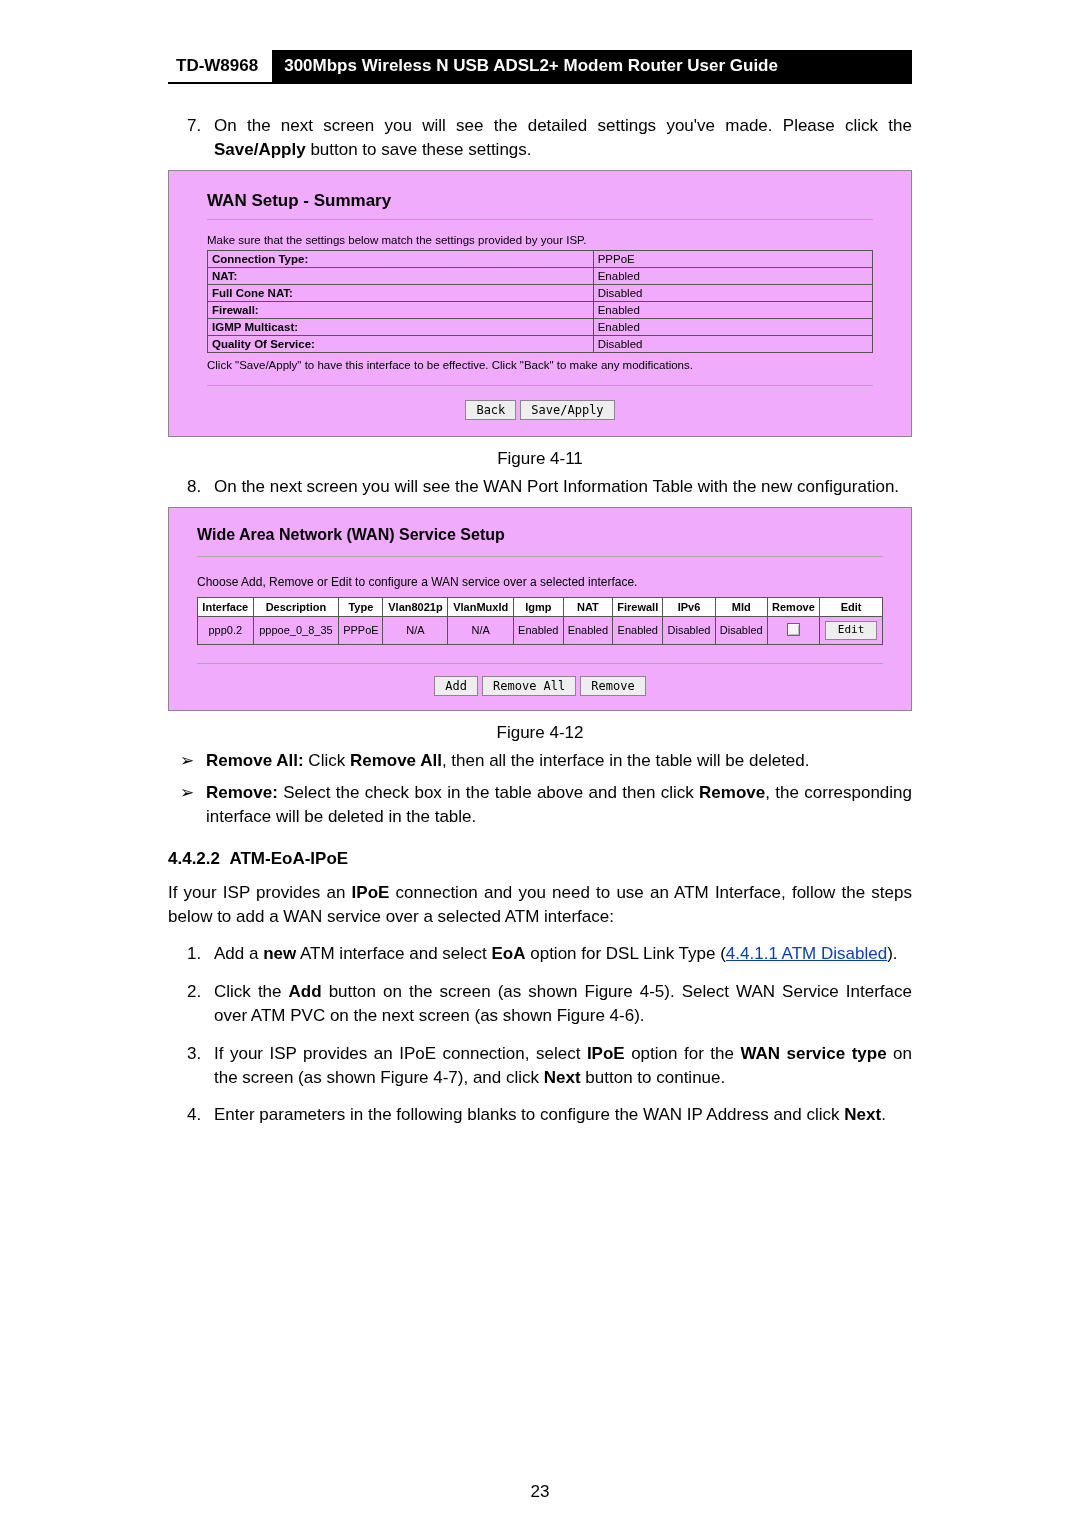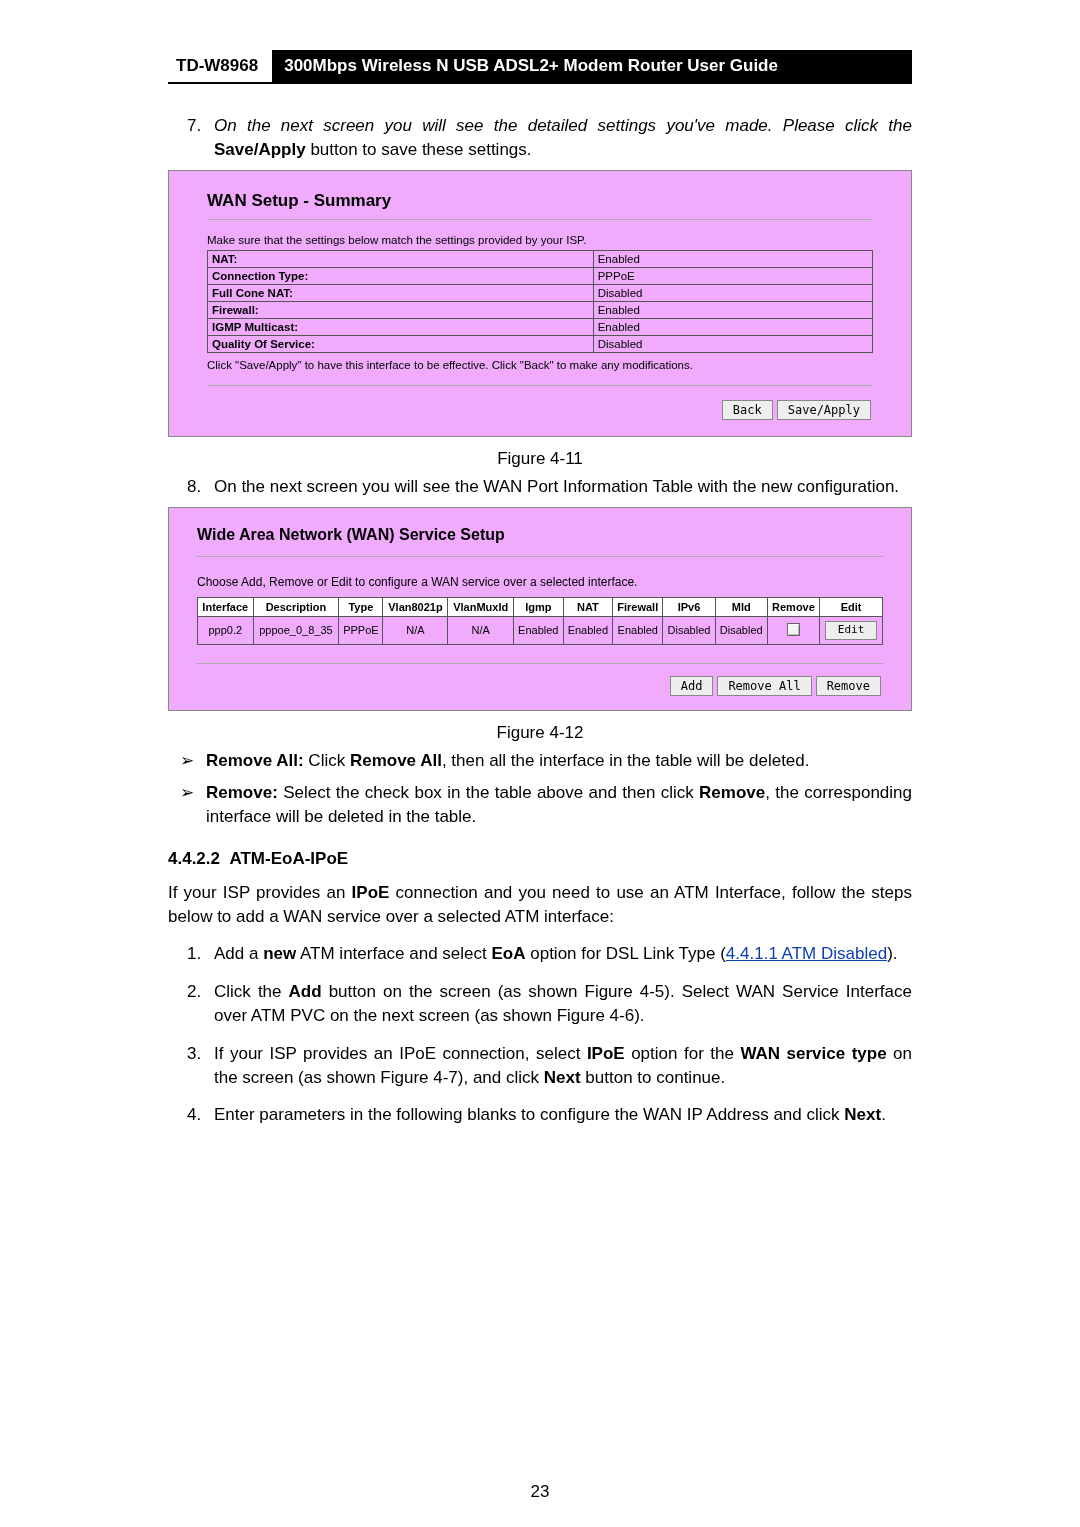--- a/index.html
+++ b/index.html
@@ -81,21 +81,21 @@
   }
   table.summary td {
     border: 1px solid #555;
     padding: 2px 4px;
   }
   table.summary td.lbl {
     font-weight: bold;
     width: 58%;
   }
   .btn-row {
-    text-align: right;
+    text-align: center;
     margin-top: 12px;
   }
   .retro-btn {
     display: inline-block;
     font-family: monospace;
     font-size: 12px;
     padding: 1px 10px;
     border: 1px solid #888;
     background: #eee;
     margin: 0 2px;
@@ -189,21 +189,20 @@
     position: absolute;
     bottom: 25px;
     left: 0; right: 0;
     text-align: center;
     font-size: 17px;
   }
   .wan-hr { border:none;border-top:1px solid #aaa; margin:18px 0 10px 0; }
   .just {
     text-align: justify;
     text-align-last: justify;
-    font-style: italic;
   }
 </style>
 </head>
 <body>
 
 <div class="page">
 
   <div class="header-bar">
     <div class="header-left">TD-W8968</div>
     <div class="header-right">300Mbps Wireless N USB ADSL2+ Modem Router User Guide</div>
@@ -219,26 +218,26 @@
     </ol>
   </div>
 
   <div class="figure-box">
     <div class="fig-title">WAN Setup - Summary</div>
     <hr class="fig-hr">
     <div class="fig-note">Make sure that the settings below match the settings provided by your ISP.</div>
     <table class="summary">
       <tbody>
           <tr>
+            <td class="lbl">Connection Type:</td>
+            <td>PPPoE</td>
+          </tr>
+      <tr>
             <td class="lbl">NAT:</td>
             <td>Enabled</td>
-          </tr>
-      <tr>
-            <td class="lbl">Connection Type:</td>
-            <td>PPPoE</td>
           </tr>
       <tr>
             <td class="lbl">Full Cone NAT:</td>
             <td>Disabled</td>
           </tr>
       <tr>
             <td class="lbl">Firewall:</td>
             <td>Enabled</td>
           </tr>
       <tr>

